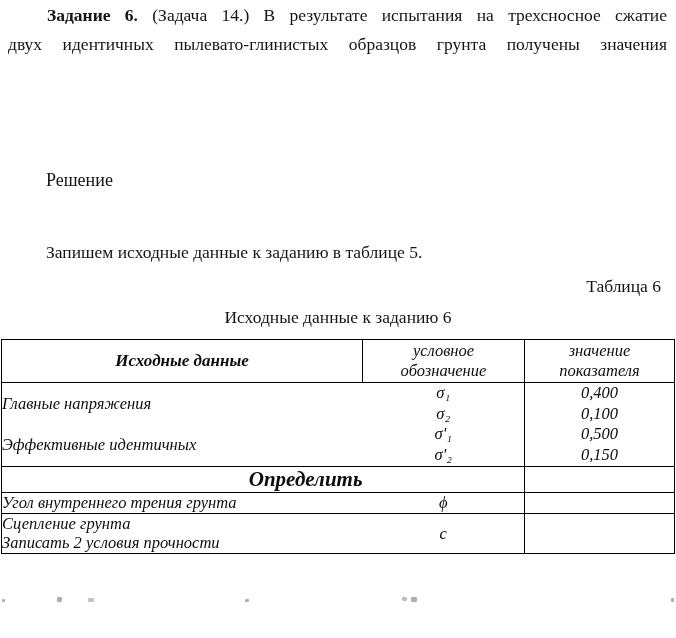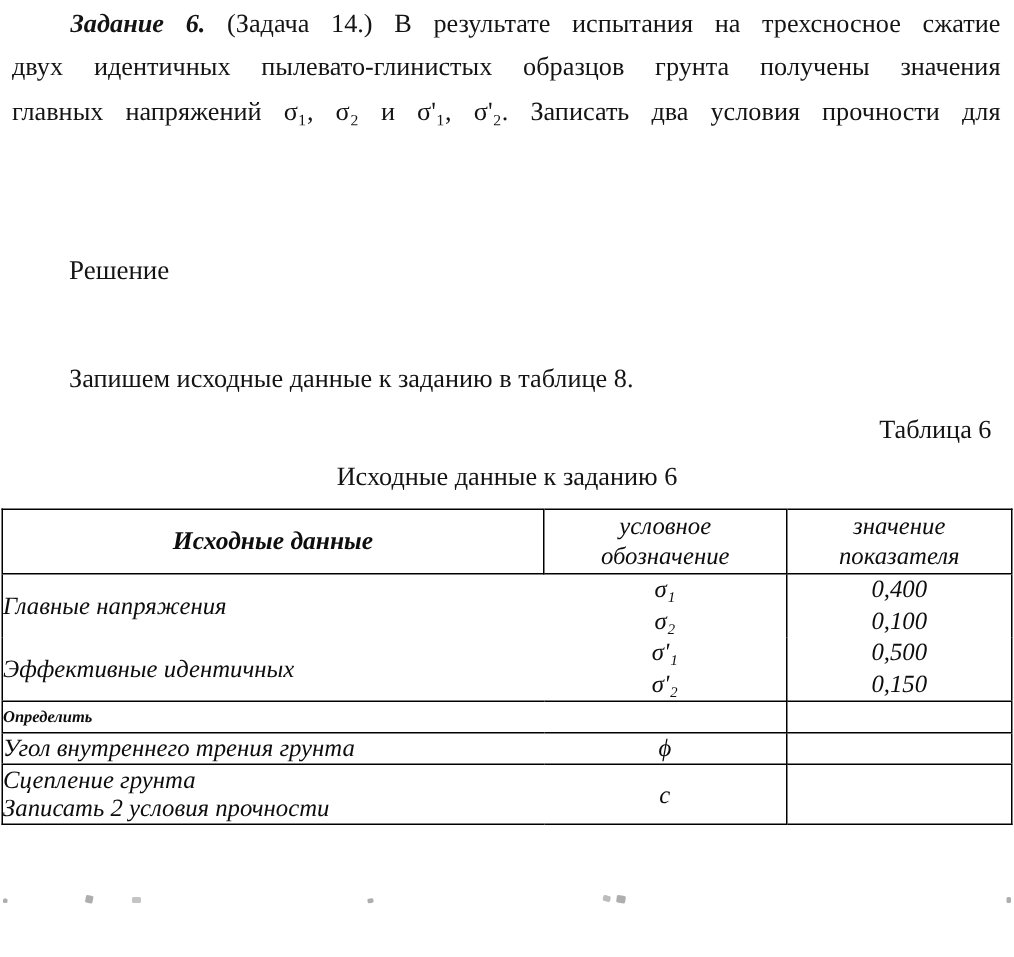--- a/index.html
+++ b/index.html
@@ -11,21 +11,21 @@
     color:#141414;
   }
 
   
   .para {
     position:absolute; left:8px; top:1px; width:659px;
     font-size:17.5px; line-height:29.4px;
   }
   .para .pl1 { text-indent:39px; }
   .jst { text-align:justify; text-align-last:justify; }
-  .bprefix { font-weight:bold; font-style:italic; }
+  .bprefix { font-weight:bold; }
 
   .solution  { position:absolute; left:46px; top:170px; font-size:18px; }
   .intro     { position:absolute; left:46px; top:242px; font-size:17.5px; }
   .tcaption  { position:absolute; top:276px; right:15px; font-size:17.5px; text-align:right; }
   .ttitle    { position:absolute; top:307px; left:0; width:676px; text-align:center; font-size:17.5px; }
 
   
   table.data {
     position:absolute; top:339px; left:1px; width:673px; height:211px;
     border-collapse:collapse; table-layout:fixed;
@@ -35,46 +35,45 @@
   table.data td { padding:0; vertical-align:middle; overflow:hidden; }
   .br  { border-right:1px solid #000; }
   .bb  { border-bottom:1.5px solid #000; }
   .lab { padding-left:8px; }
   .ctr { text-align:center; }
   .pre { white-space:pre-line; }
   .hdr1   { font-weight:bold; font-size:17px; text-align:center; }
   .hdr    { text-align:center; line-height:20px; }
   .symcol { line-height:20.7px; }
   .valcol { line-height:20.7px; }
-  .define { font-weight:bold; font-size:11px; text-align:left;margin-top:36px; }
+  .define { font-weight:bold; font-size:21px; text-align:right;margin-top:36px; }
   .two    { line-height:19.5px; }
   .topv   { vertical-align:top; padding-top:1px; }
 
   
   .frag { position:absolute; background:#6b6b6b; opacity:.55; border-radius:1px; }
   .f1 { left:2px;   top:599px; width:3px; height:3px; }
   .f2 { left:57px;  top:597px; width:5px; height:5px; transform:rotate(12deg); }
   .f3 { left:88px;  top:598px; width:6px; height:4px; opacity:.4; }
   .f4 { left:245px; top:599px; width:4px; height:3px; transform:rotate(-10deg); }
   .f5 { left:402px; top:597px; width:5px; height:4px; opacity:.45; transform:rotate(15deg); }
   .f6 { left:411px; top:597px; width:6px; height:5px; transform:rotate(8deg); }
   .f7 { left:671px; top:598px; width:3px; height:4px; }
 </style>
 </head>
 <body>
 
 <div class="para">
   <div class="pl1 jst"><span class="bprefix">Задание 6.</span><span> (Задача 14.) В результате испытания на трехсносное сжатие</span></div>
   <div class="jst">двух идентичных пылевато-глинистых образцов грунта получены значения</div>
-  <div class="jst">главных напряжений σ₁, σ₂ и σ'₁, σ'₂. Записать два условия прочности для</div>
 </div>
 
 <div class="solution">Решение</div>
 
-<div class="intro">Запишем исходные данные к заданию  в таблице 8.</div>
+<div class="intro">Запишем исходные данные к заданию  в таблице 5.</div>
 
 <div class="tcaption">Таблица 6</div>
 
 <div class="ttitle">Исходные данные к заданию 6</div>
 
 <table class="data">
   <colgroup>
     <col style="width:361px">
     <col style="width:162px">
     <col style="width:150px">

